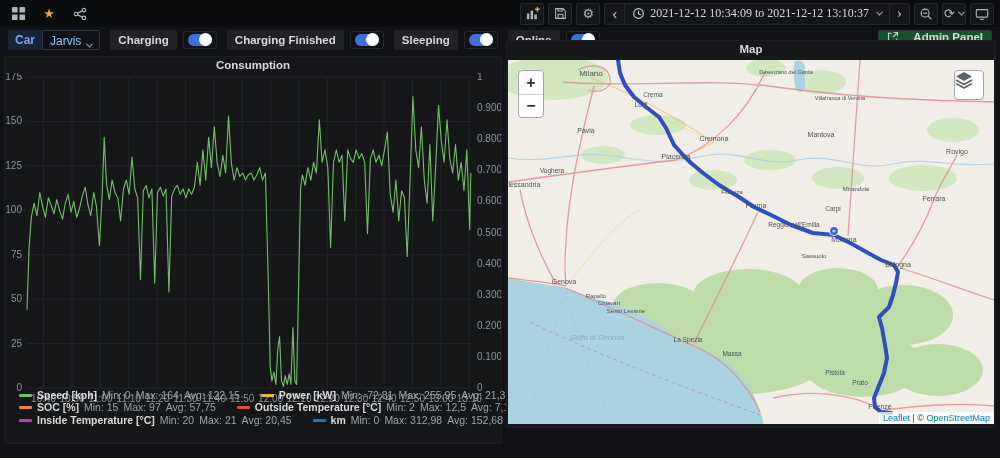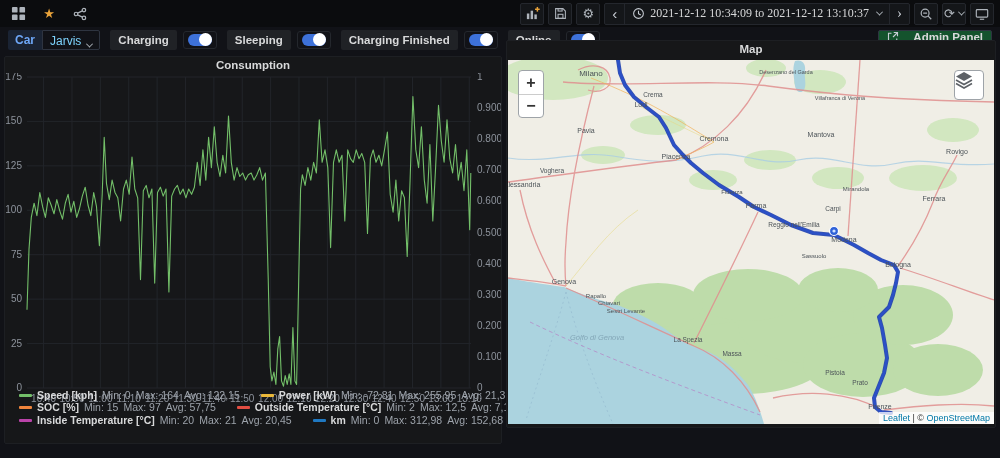--- a/index.html
+++ b/index.html
@@ -165,29 +165,29 @@
     </span>
     <span class="toggle-group">
       <span class="toggle-label">Charging</span>
       <span class="switch">
           <span class="track">
             <span class="knob"></span>
           </span>
         </span>
     </span>
     <span class="toggle-group">
-      <span class="toggle-label">Sleeping</span>
+      <span class="toggle-label">Charging Finished</span>
       <span class="switch">
           <span class="track">
             <span class="knob"></span>
           </span>
         </span>
     </span>
     <span class="toggle-group">
-      <span class="toggle-label">Charging Finished</span>
+      <span class="toggle-label">Sleeping</span>
       <span class="switch">
           <span class="track">
             <span class="knob"></span>
           </span>
         </span>
     </span>
     <span class="toggle-group">
       <span class="toggle-label">Online</span>
       <span class="switch">
           <span class="track">

